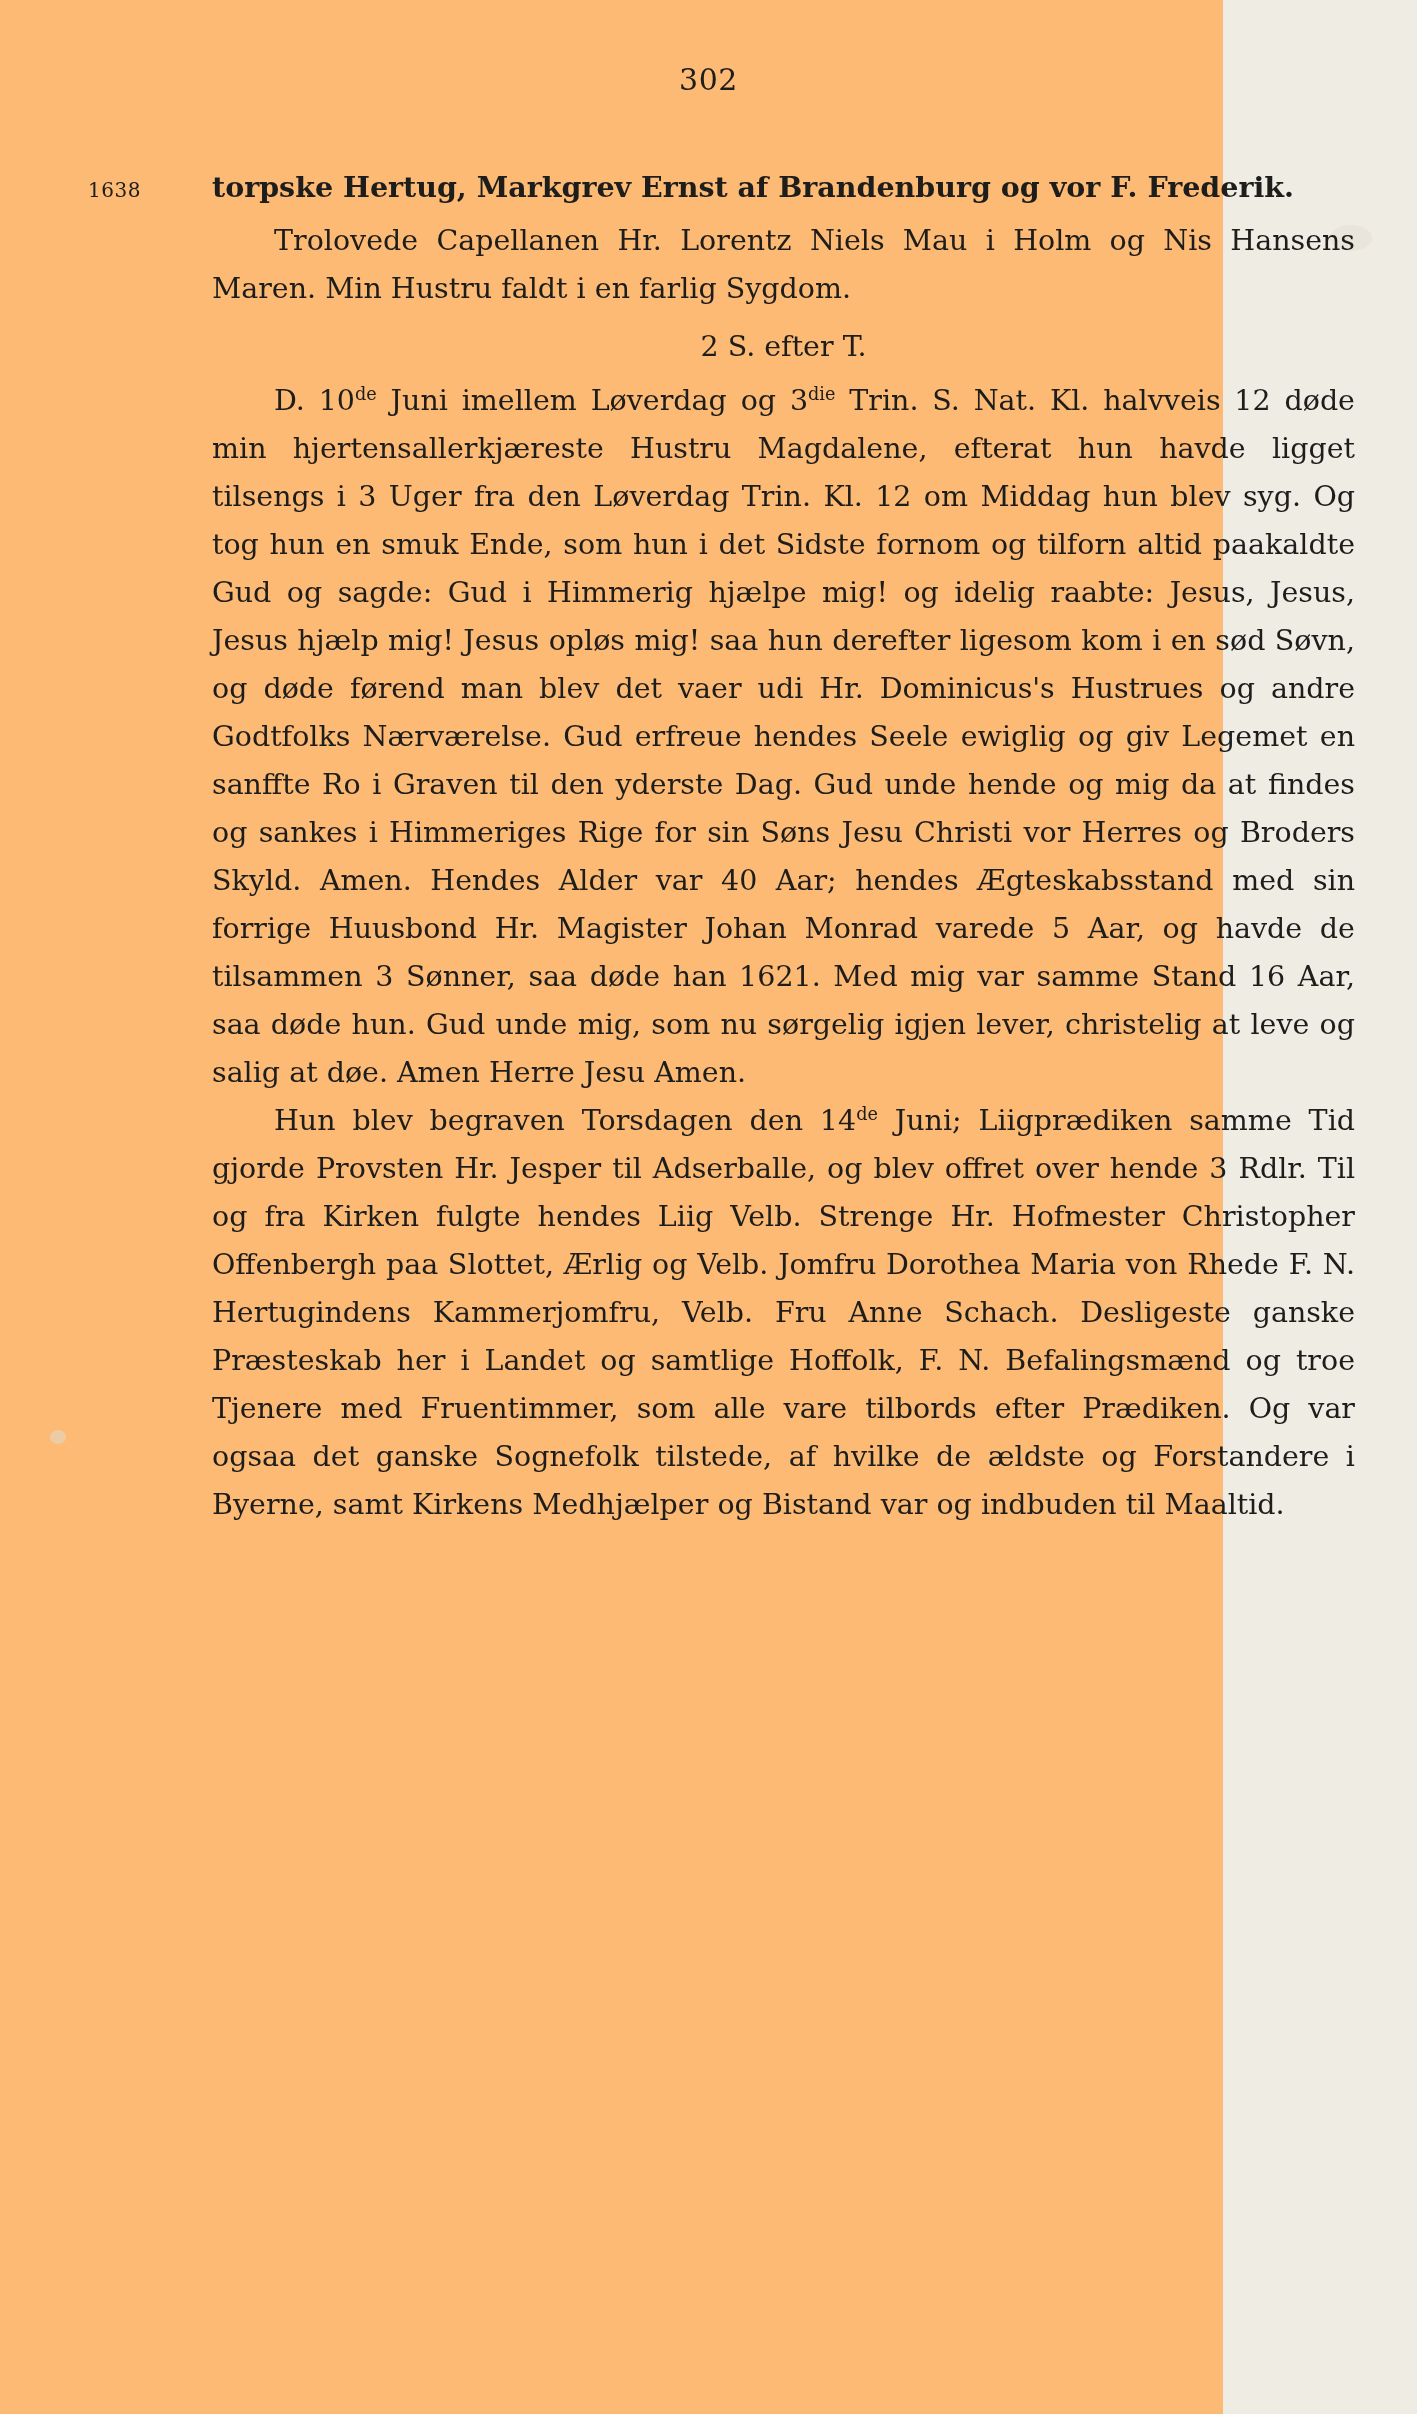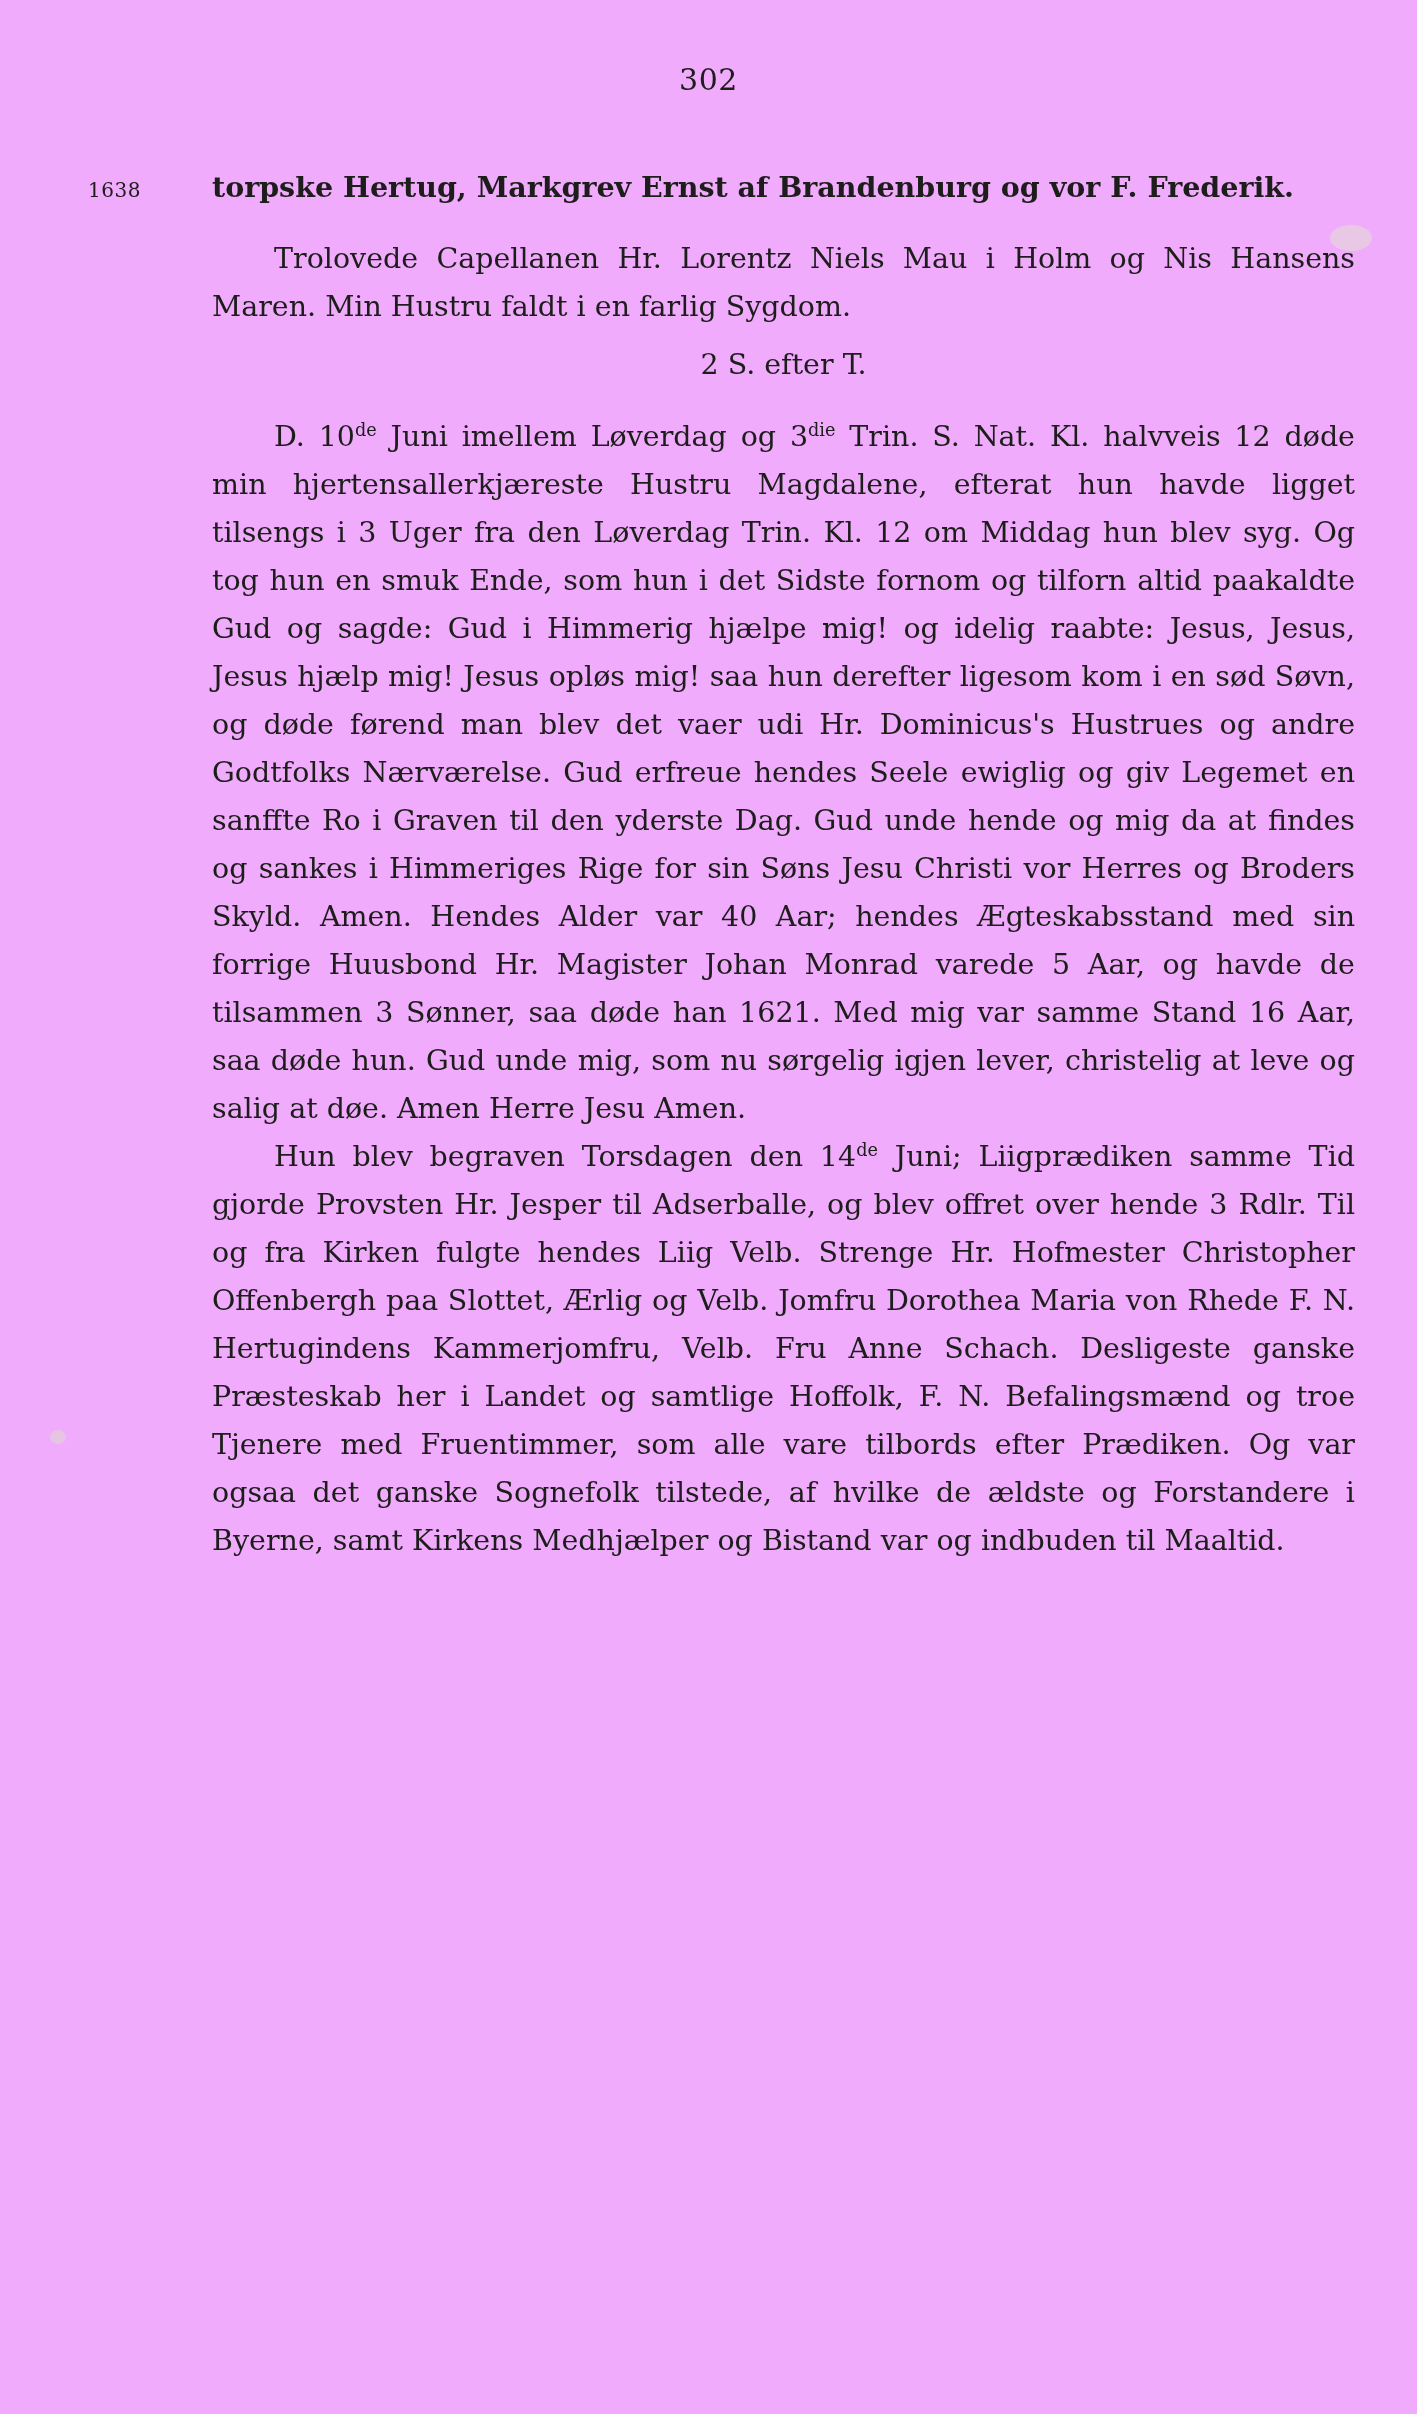--- a/index.html
+++ b/index.html
@@ -11,23 +11,23 @@
     height: 2414px;
     background: #efece3;
     font-family: "DejaVu Serif", serif;
     color: #1d1d1b;
     position: relative;
     overflow: hidden;
   }
   .page {
     position: absolute;
     top: 0; left: 0;
-    width: 1417px;
+    width: 1223px;
     height: 2414px;
-    background: #f0abfc;
+    background: #fdba74;
   }
   .page-number {
     position: absolute;
     top: 62px;
     left: 0;
     width: 1417px;
     text-align: center;
     font-size: 30px;
     letter-spacing: 0.5px;
   }
@@ -60,21 +60,21 @@
   }
   .center {
     text-align: center;
     text-indent: 0;
   }
   sup {
     font-size: 0.62em;
     vertical-align: super;
     line-height: 0;
   }
-  .sp6 { margin-top: 24px; }
+  .sp6 { margin-top: 6px; }
   .sp10 { margin-top: 10px; }
   .sp14 { margin-top: 14px; }
   
   .blotch {
     position: absolute;
     border-radius: 50%;
     background: #e4e0d4;
     opacity: 0.55;
     pointer-events: none;
   }

